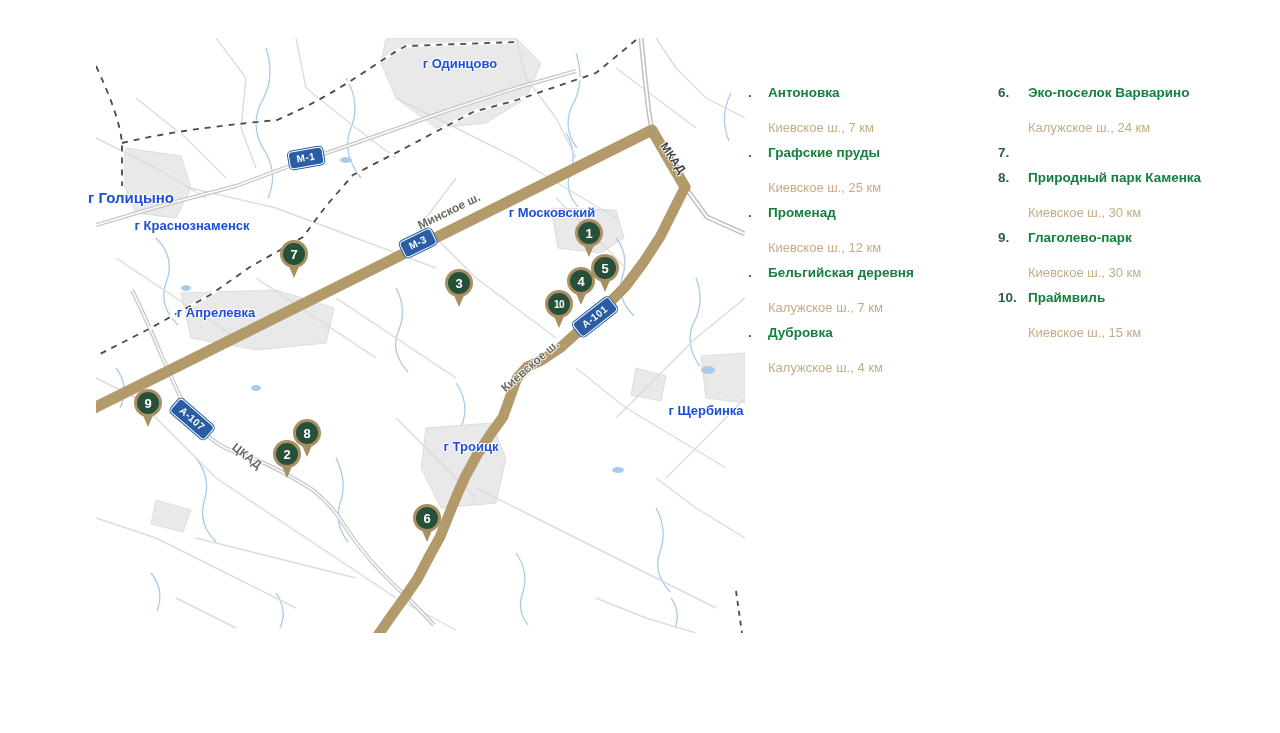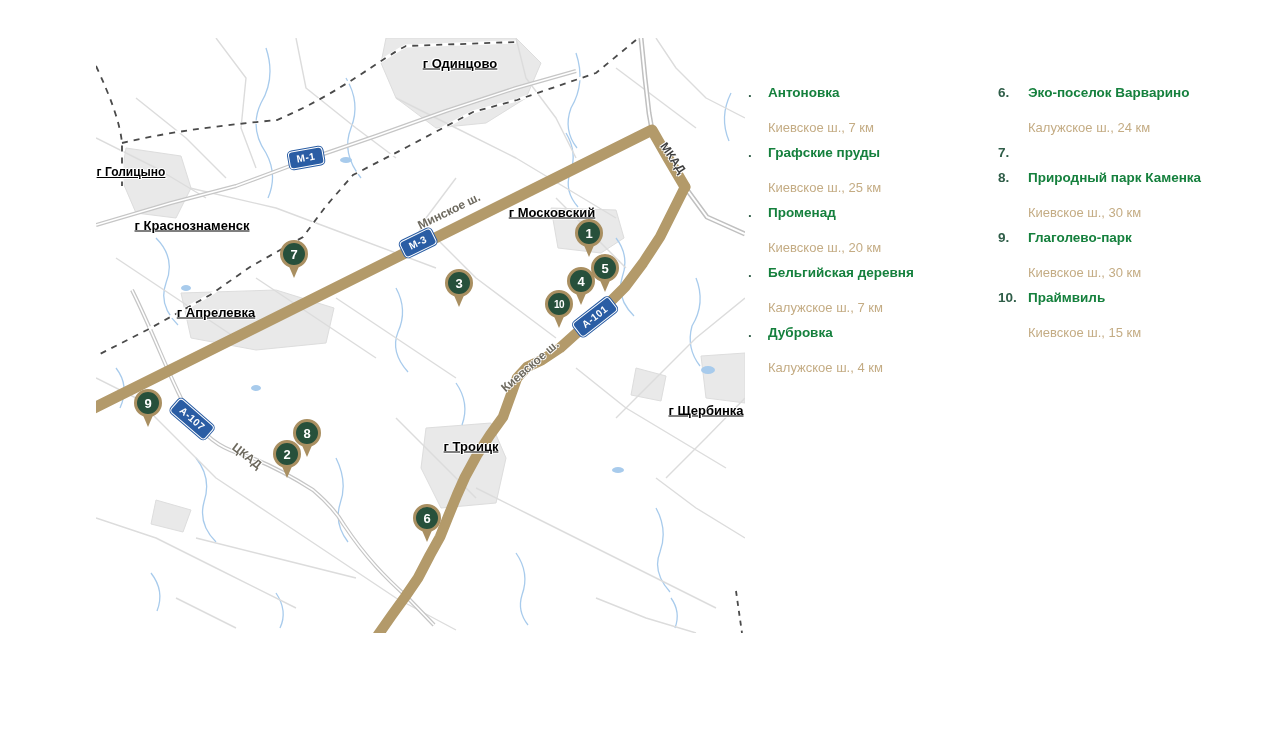--- a/index.html
+++ b/index.html
@@ -7,26 +7,25 @@
     width:1280px;height:733px;position:relative;overflow:hidden;
     background:#ffffff;
     font-family:"Liberation Sans",sans-serif;
   }
   
   #map{position:absolute;left:96px;top:38px;width:649px;height:595px;}
   #map svg{position:absolute;left:0;top:0;}
 
   .city{
     position:absolute;transform:translate(-50%,-50%);
-    font-weight:bold;font-size:13px;color:#000000;white-space:nowrap;
+    font-weight:bold;font-size:13px;color:#1d4ed8;white-space:nowrap;
     text-shadow:0 1px 0 #fff,0 -1px 0 #fff,1px 0 0 #fff,-1px 0 0 #fff,1px 1px 0 #fff,-1px -1px 0 #fff;
     z-index:3;
-    text-decoration:underline;
-  }
-  .city.sm{font-size:12px;}
+  }
+  .city.sm{font-size:15px;margin-top:25px;}
 
   .roadlbl{
     position:absolute;font-weight:bold;font-size:12px;color:#6d695e;white-space:nowrap;
     text-shadow:0 1px 0 #fff,0 -1px 0 #fff,1px 0 0 #fff,-1px 0 0 #fff;
     z-index:3;
   }
   .roadlbl.dark{color:#3f3f3f;}
 
   .sign{
     position:absolute;z-index:4;
@@ -231,21 +230,21 @@
     <div class="legend-num">.</div>
     <div class="legend-texts">
         <div class="legend-name">Графские пруды</div>
     <div class="legend-dist">Киевское ш., 25 км</div>
       </div>
   </div>
   <div class="legend-item">
     <div class="legend-num">.</div>
     <div class="legend-texts">
         <div class="legend-name">Променад</div>
-    <div class="legend-dist">Киевское ш., 20 км</div>
+    <div class="legend-dist">Киевское ш., 12 км</div>
       </div>
   </div>
   <div class="legend-item">
     <div class="legend-num">.</div>
     <div class="legend-texts">
         <div class="legend-name">Бельгийская деревня</div>
     <div class="legend-dist">Калужское ш., 7 км</div>
       </div>
   </div>
   <div class="legend-item">

